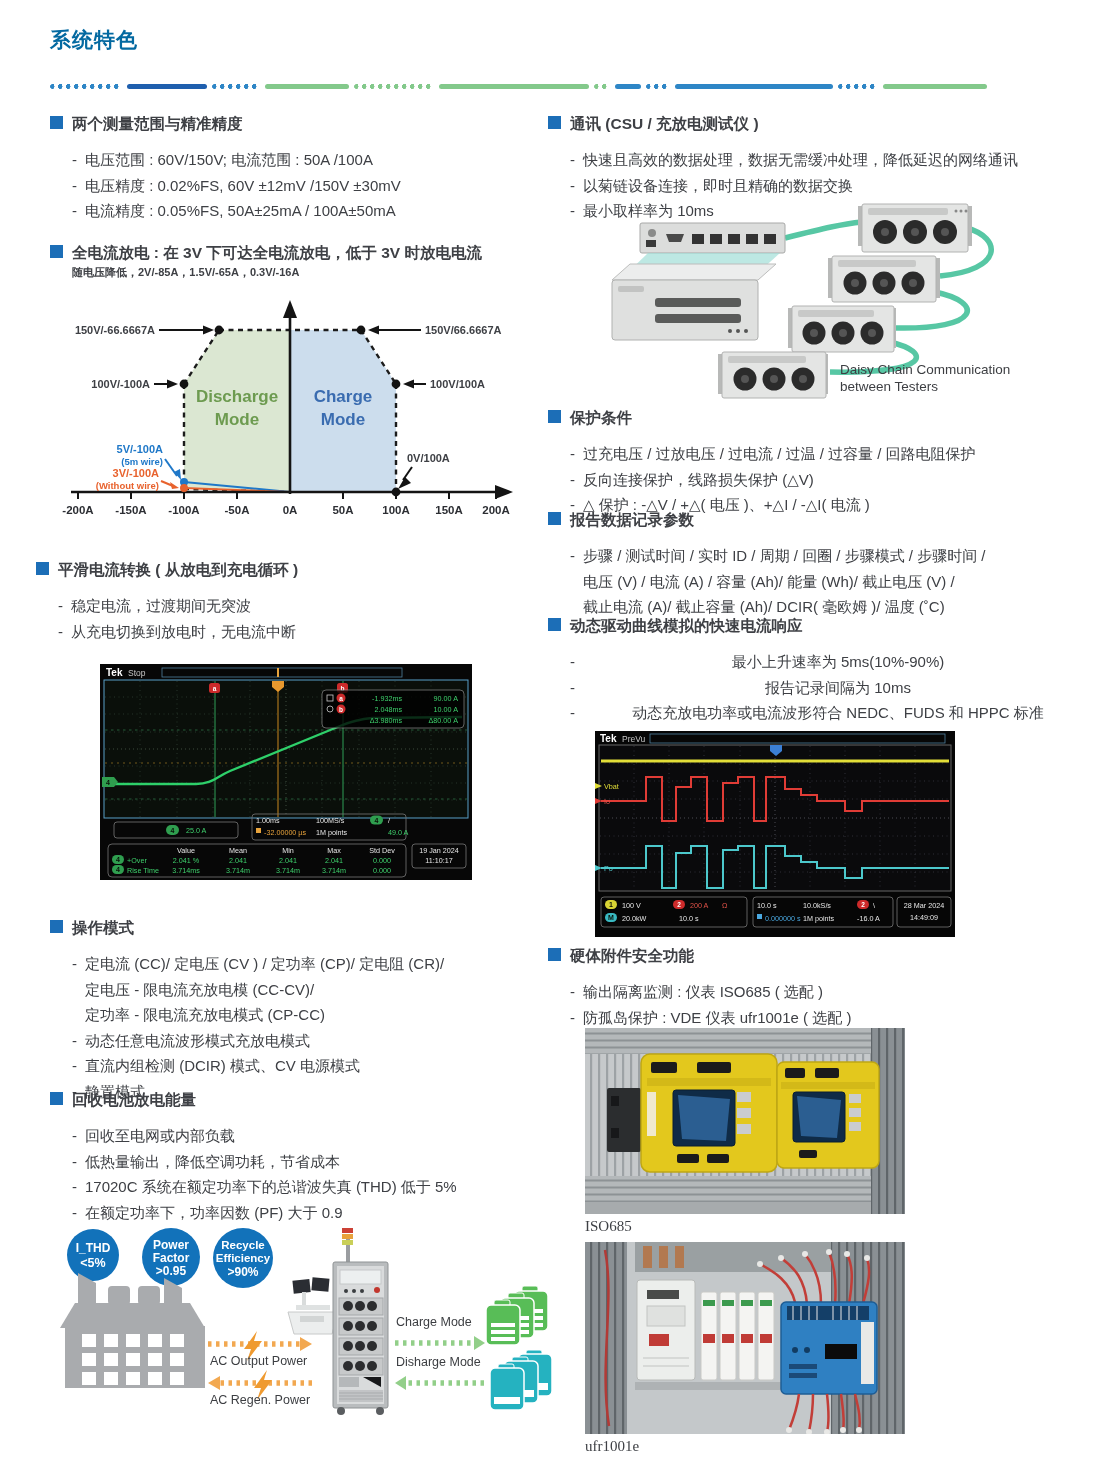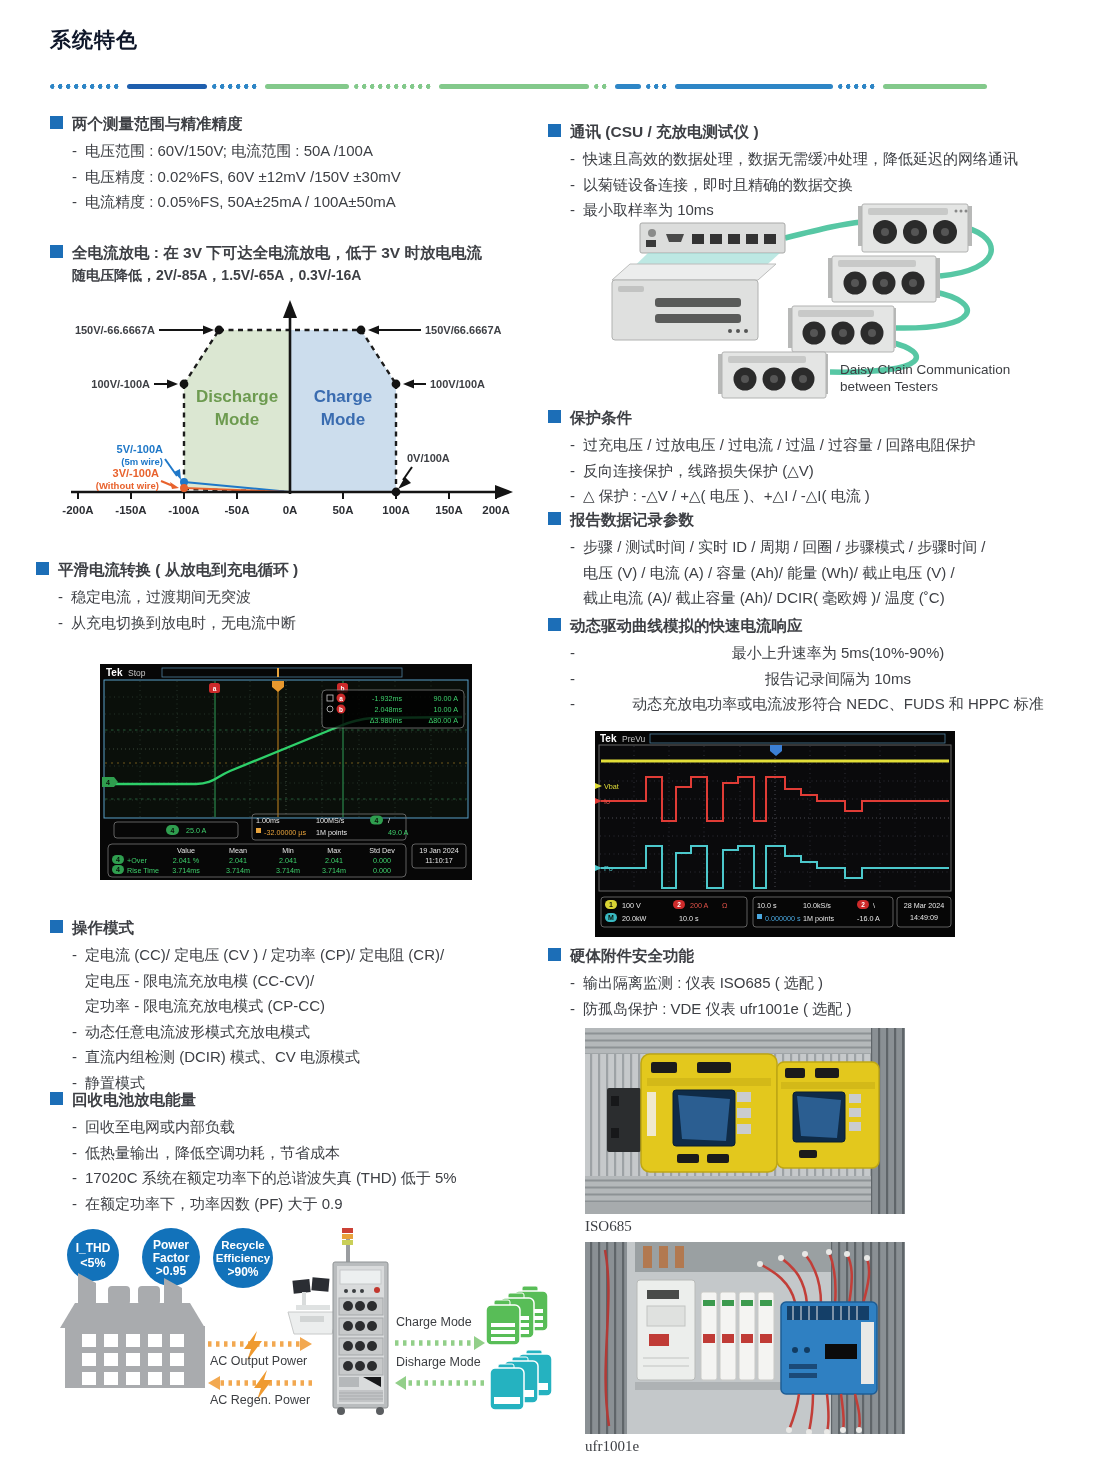--- a/index.html
+++ b/index.html
@@ -1,35 +1,35 @@
 <!DOCTYPE html>
 <html><head>
 <meta charset="utf-8">
 <style>
   html,body{margin:0;padding:0;background:#fff;font-family:"Liberation Sans","DejaVu Sans",sans-serif;}
   .page{position:relative;width:1102px;height:1470px;background:#fff;overflow:hidden;}
   .abs{position:absolute;}
-  .title{font-size:21px;font-weight:700;color:#0f172a;letter-spacing:1px;margin:0;}
+  .title{font-size:21px;font-weight:700;color:#0369a1;letter-spacing:1px;margin:0;}
   
   .sep{display:flex;align-items:center;gap:5px;width:1048px;height:5px;overflow:hidden;}
   .sep span{display:inline-block;height:4.5px;border-radius:3px;flex:0 0 auto;}
   .dash-db{background:#1f5fae;}
   .dash-b{background:#2e86c6;}
   .dash-g{background:#83c98b;}
   .dots-b{background-image:radial-gradient(circle at 2.2px 2.2px,#2e86c6 2.2px,transparent 2.4px);background-size:8px 4.5px;background-repeat:repeat-x;border-radius:0;}
   .dots-g{background-image:radial-gradient(circle at 2.2px 2.2px,#83c98b 2.2px,transparent 2.4px);background-size:8px 4.5px;background-repeat:repeat-x;border-radius:0;}
   
   .sec{width:505px;}
   .sec-title{display:flex;align-items:flex-start;font-weight:700;font-size:15.5px;color:#3e4045;line-height:1.5;}
   .bullet{flex:0 0 auto;width:13px;height:13px;background:#1c6eb7;margin:4px 9px 0 0;}
-  .items{margin:3px 0 0 22px;}
+  .items{margin:12px 0 0 22px;}
   .item{position:relative;font-size:15px;color:#3e4045;line-height:1.7;padding-left:13px;}
   .item::before{content:"-";position:absolute;left:0;top:0;}
   .item.cont::before{content:"";}
-  .cont2{margin-left:22px;font-weight:700;font-size:14px;color:#3e4045;line-height:1.6;}
+  .cont2{margin-left:22px;font-weight:700;font-size:11px;color:#3e4045;line-height:1.6;}
   .photo-label{font-size:15px;color:#3e4045;font-family:Liberation Serif, serif;}
   
   svg text{font-family:"Liberation Sans","DejaVu Sans",sans-serif;}
   .lab{font-size:11px;font-weight:700;fill:#3e4045;}
   .lab-b{font-size:11px;font-weight:700;fill:#1f78c8;}
   .lab-o{font-size:11px;font-weight:700;fill:#e8622d;}
   .sub-b{font-size:9.5px;font-weight:700;fill:#1f78c8;}
   .sub-o{font-size:9.5px;font-weight:700;fill:#e8622d;}
   .mode-g{font-size:17px;font-weight:700;fill:#6d9b50;}
   .mode-b{font-size:17px;font-weight:700;fill:#3a6cb0;}
@@ -414,21 +414,21 @@
           <rect x="4" y="33" width="26" height="7" fill="#fff"></rect>
         </g>
       <g transform="translate(440,136)">
           <rect x="8" y="0" width="16" height="6" rx="2" fill="#25b2c0" stroke="#fff"></rect>
           <rect x="0" y="4" width="34" height="42" rx="5" fill="#25b2c0" stroke="#fff" stroke-width="1.5"></rect>
           <rect x="4" y="33" width="26" height="7" fill="#fff"></rect>
         </g>
     </g>
   </svg>
 
-  <div class="abs sec" style="left:548px;top:120px;width:545px;">
+  <div class="abs sec" style="left:548px;top:112px;width:545px;">
     <div class="sec-title">
         <span class="bullet"></span>
         <span>通讯 (CSU / 充放电测试仪 )</span>
       </div>
     <div class="items">
       <div class="item">快速且高效的数据处理，数据无需缓冲处理，降低延迟的网络通讯</div>
       <div class="item">以菊链设备连接，即时且精确的数据交换</div>
       <div class="item">最小取样率为 10ms</div>
     </div>
   </div>

